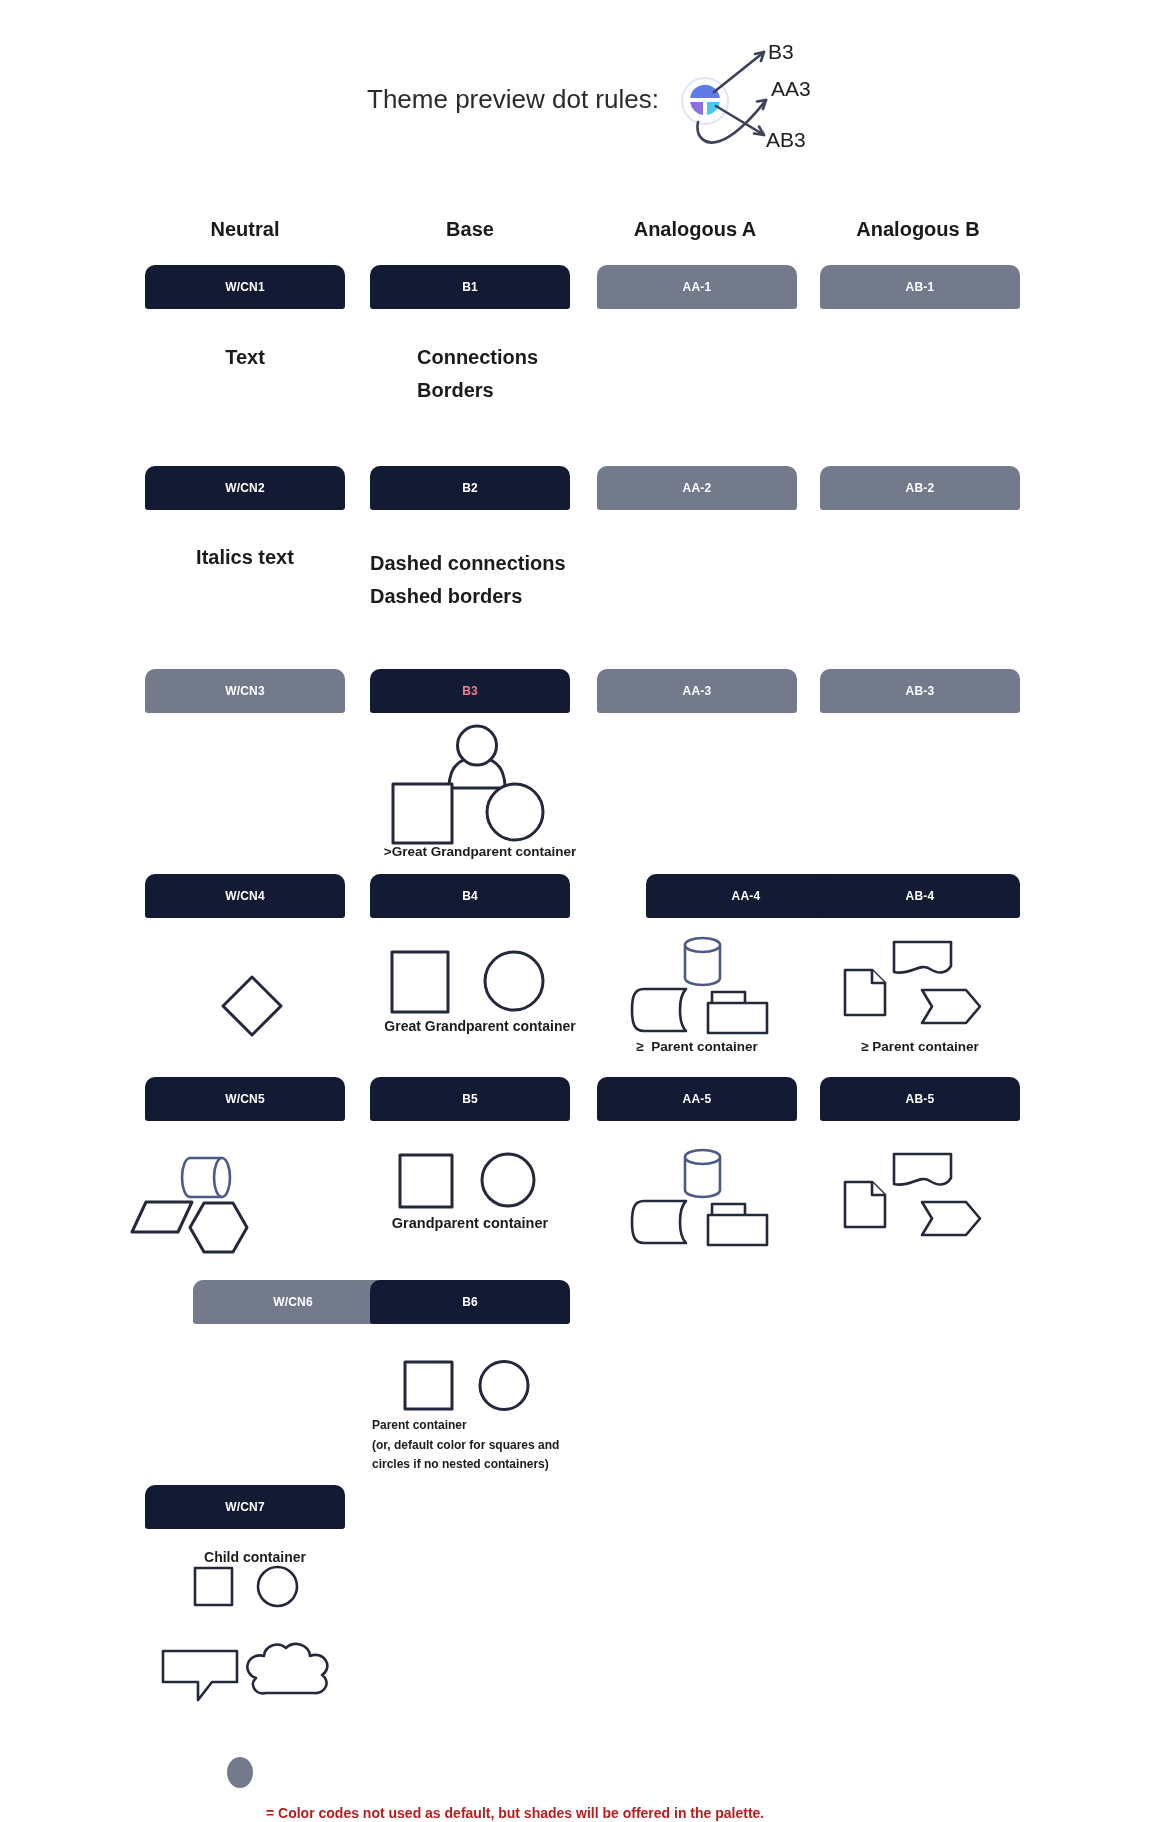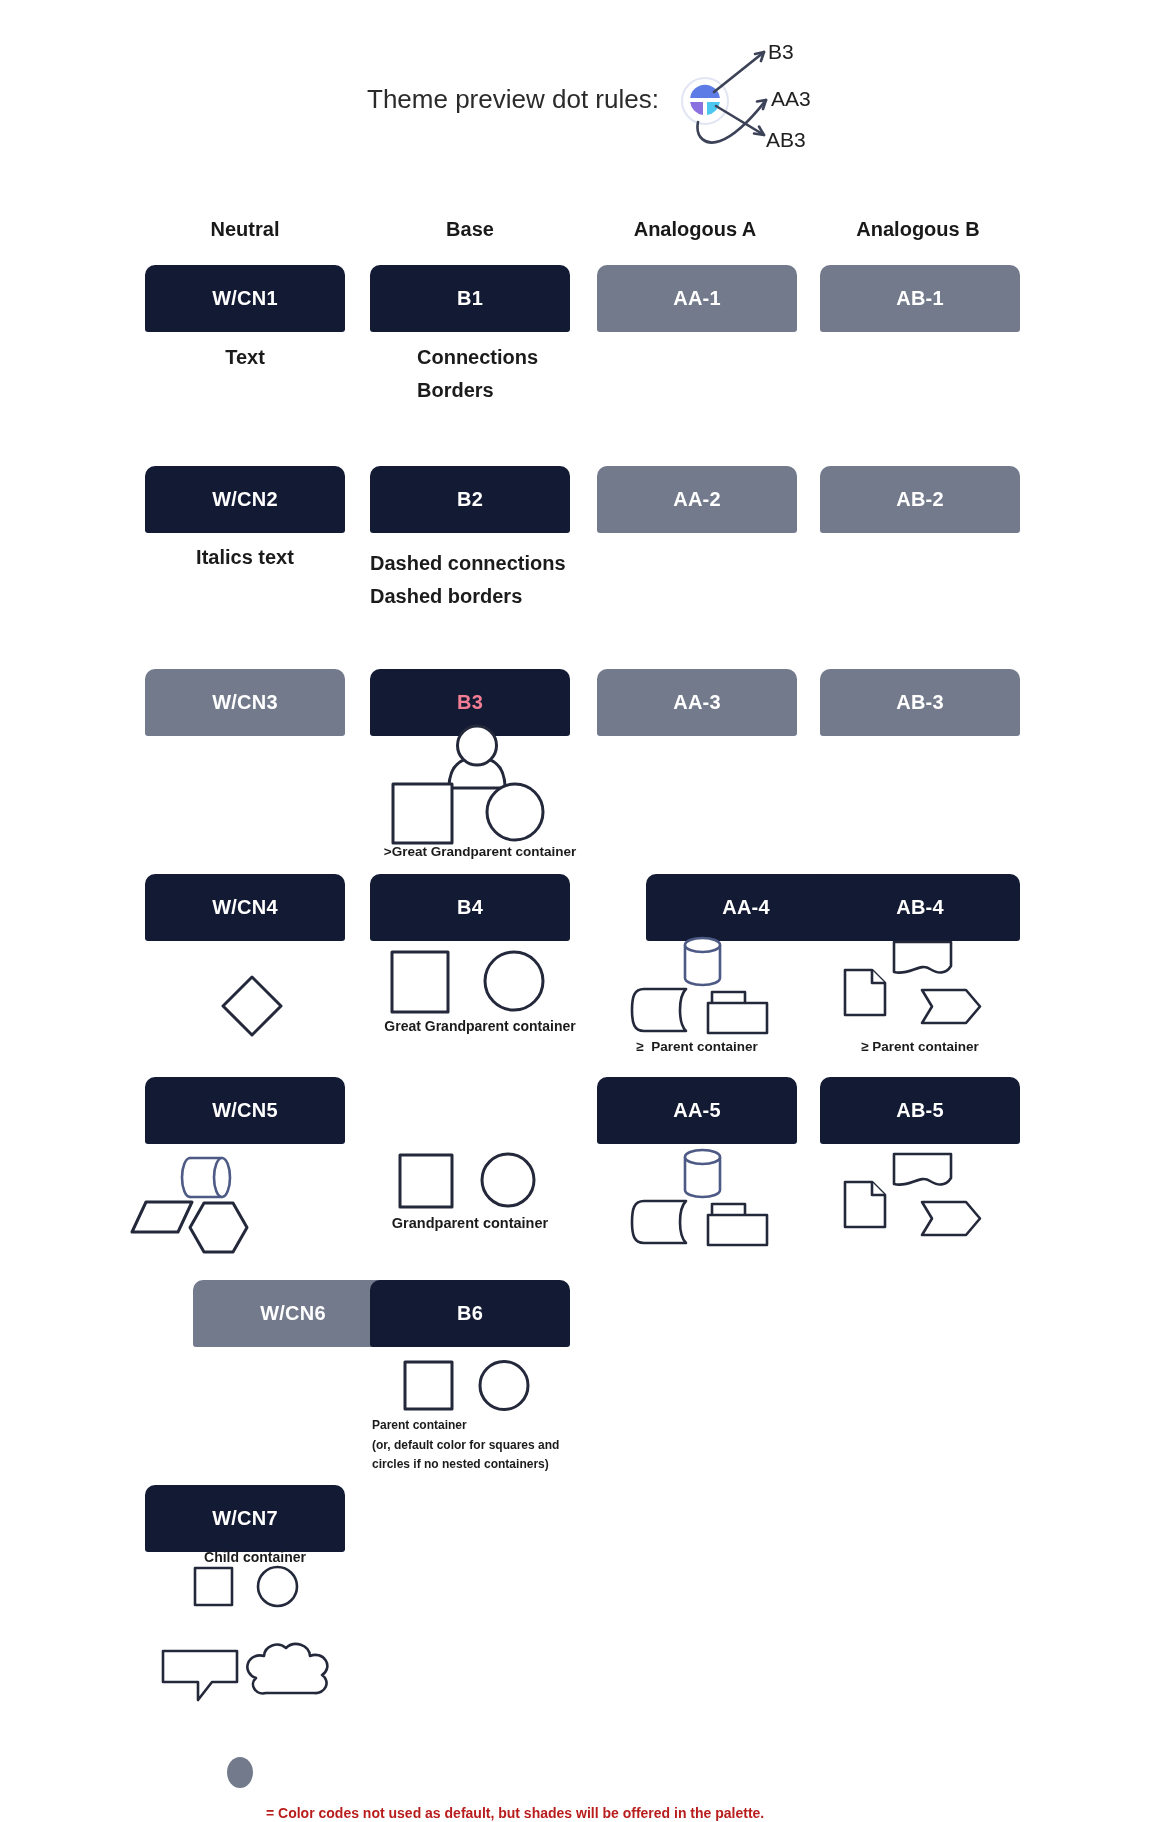--- a/index.html
+++ b/index.html
@@ -1,21 +1,21 @@
 <!DOCTYPE html>
 <html style="--dark: #131a33; --gray: #737a8c; --pink: #f27e95; --dot-blue: #5d7ce5; --dot-purple: #8b70e0; --dot-cyan: #4cc8f0; --ring: #e2e5f3; --arrow: #3c4257; --shape-stroke: #23283a; --cylinder-stroke: #4d5a85;"><head>
 <meta charset="utf-8">
 <style>
   html,body{margin:0;padding:0;background:#fff;}
   #canvas{position:relative;width:1164px;height:1822px;background:#fff;overflow:hidden;
           font-family:"Liberation Sans","DejaVu Sans",sans-serif;color:#1b1b1b;}
   .abs{position:absolute;}
-  .sw{position:absolute;width:200px;height:67px;border-radius:10px 10px 3px 3px;
+  .sw{position:absolute;width:200px;height:44px;border-radius:10px 10px 3px 3px;
       display:flex;align-items:center;justify-content:center;
-      font-weight:700;font-size:20px;color:#ffffff;letter-spacing:.2px;}
+      font-weight:700;font-size:12px;color:#ffffff;letter-spacing:.2px;}
   .dark{background:var(--dark,#131a33);}
   .gray{background:var(--gray,#737a8c);}
   .pink-text{color:var(--pink,#f27e95);}
   .hdr{position:absolute;width:200px;text-align:center;font-weight:700;font-size:20px;color:#191919;}
   .note{position:absolute;font-weight:700;color:#1b1b1b;}
   .c{text-align:center;}
   .fs20{font-size:20px;line-height:33px;}
   .fs14{font-size:14px;line-height:18px;}
   .fs145{font-size:14.5px;line-height:18px;}
   .fs135{font-size:12px;line-height:19.5px;}
@@ -48,21 +48,21 @@
     <path class="wedge-purple" d="M33 72 L33 84.9 A15 15 0 0 1 20.1 72 Z"></path>
     <path class="wedge-cyan" d="M37 72 L49.9 72 A15 15 0 0 1 37 84.9 Z"></path>
     <path class="arrow" d="M44 62 L94 22"></path>
     <path class="arrow" d="M94 22 L85 24 M94 22 L91 31"></path>
     <path class="arrow" d="M46 76 L94 105"></path>
     <path class="arrow" d="M94 105 L84 103.5 M94 105 L89 96.5"></path>
     <path class="arrow" d="M28 92 C25 108 36 116 50 111 C66 105 82 88 96 70"></path>
     <path class="arrow" d="M96 70 L87 71.5 M96 70 L93 79"></path>
   </svg>
   <div class="dotlabel" style="left:768px;top:41px;">B3</div>
-  <div class="dotlabel" style="left:771px;top:88px;">AA3</div>
+  <div class="dotlabel" style="left:771px;top:78px;">AA3</div>
   <div class="dotlabel" style="left:766px;top:129px;">AB3</div>
 
   <div class="hdr" style="left:145px;top:218px;">Neutral</div>
   <div class="hdr" style="left:370px;top:218px;">Base</div>
   <div class="hdr" style="left:595px;top:218px;">Analogous A</div>
   <div class="hdr" style="left:818px;top:218px;">Analogous B</div>
 
   <div class="sw dark" style="left:145px;top:265px;">W/CN1</div>
   <div class="sw dark" style="left:370px;top:265px;">B1</div>
   <div class="sw gray" style="left:597px;top:265px;">AA-1</div>
@@ -124,20 +124,21 @@
 
   <svg class="abs" style="left:842px;top:936px;" width="142" height="92" viewBox="0 0 142 92">
     <path class="shape-thin" d="M52 6 H109 V30 C104 38 96 38 88 33 C78 26 68 40 52 36 Z"></path>
     <path class="shape-thin" d="M3 34 H30 L43 47 V79 H3 Z"></path>
     <path class="shape-thin" d="M30 34 V47 H43" fill="none"></path>
     <path class="shape-thin" d="M80 54 H124 L138 70.5 L124 87 H80 L90 70.5 Z"></path>
   </svg>
   <div class="note c" style="left:820px;top:1039px;width:200px;font-size:13.5px;">≥ Parent container</div>
 
   <div class="sw dark" style="left:145px;top:1077px;">W/CN5</div>
+  <div class="sw dark" style="left:370px;top:1077px;">B5</div>
   <div class="sw dark" style="left:597px;top:1077px;">AA-5</div>
   <div class="sw dark" style="left:820px;top:1077px;">AB-5</div>
 
   <svg class="abs" style="left:128px;top:1152px;" width="125" height="105" viewBox="0 0 125 105">
     <path class="cylline" d="M62 6 H94 M62 45 H94"></path>
     <path class="cylline" d="M62 6 A8 19.5 0 0 0 62 45"></path>
     <ellipse class="cyl" cx="94" cy="25.5" rx="8" ry="19.5"></ellipse>
     <path class="shape" d="M18 50 L64 50 L50 80 L4 80 Z"></path>
     <path class="shape" d="M76 51 L105 51 L119 75.5 L105 100 L76 100 L62 75.5 Z"></path>
   </svg>

